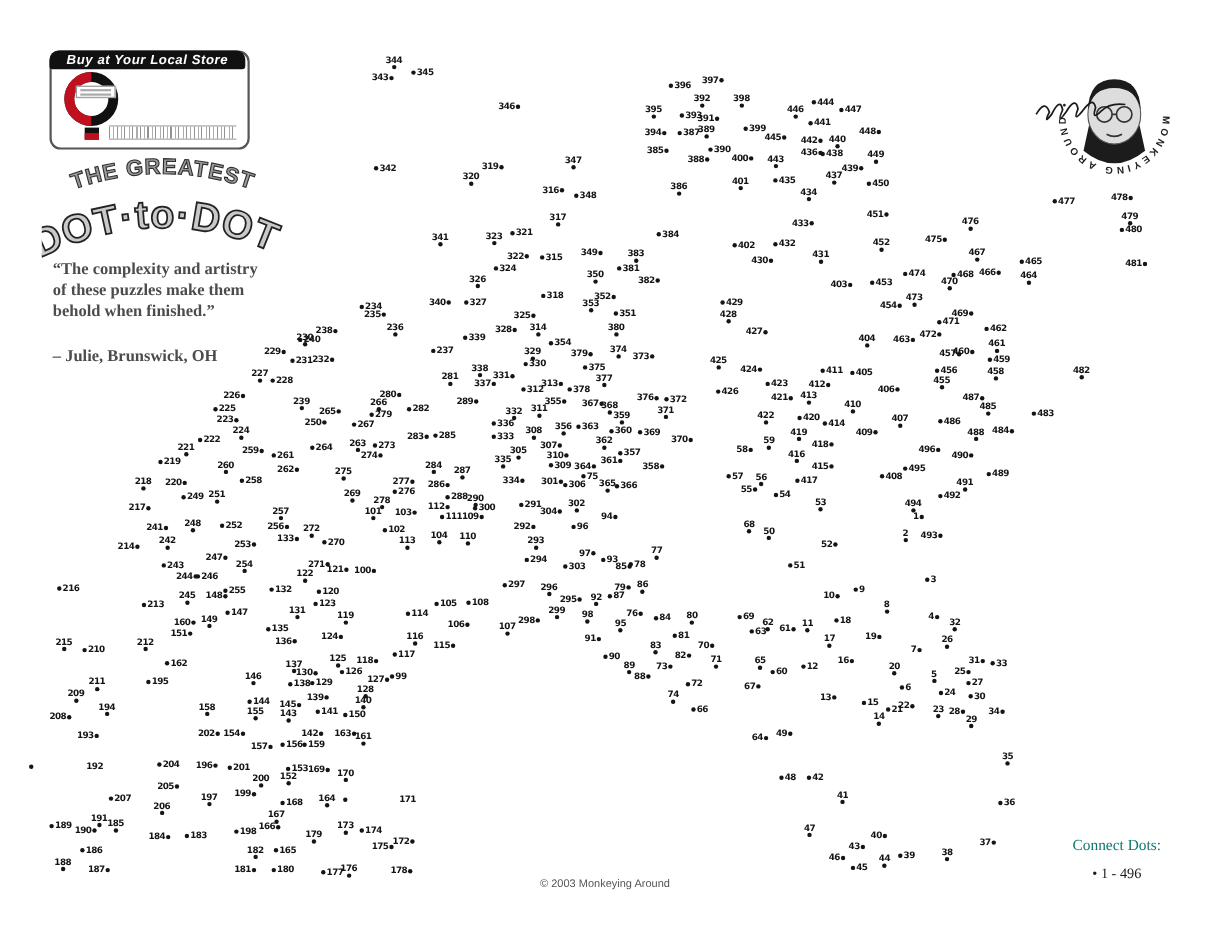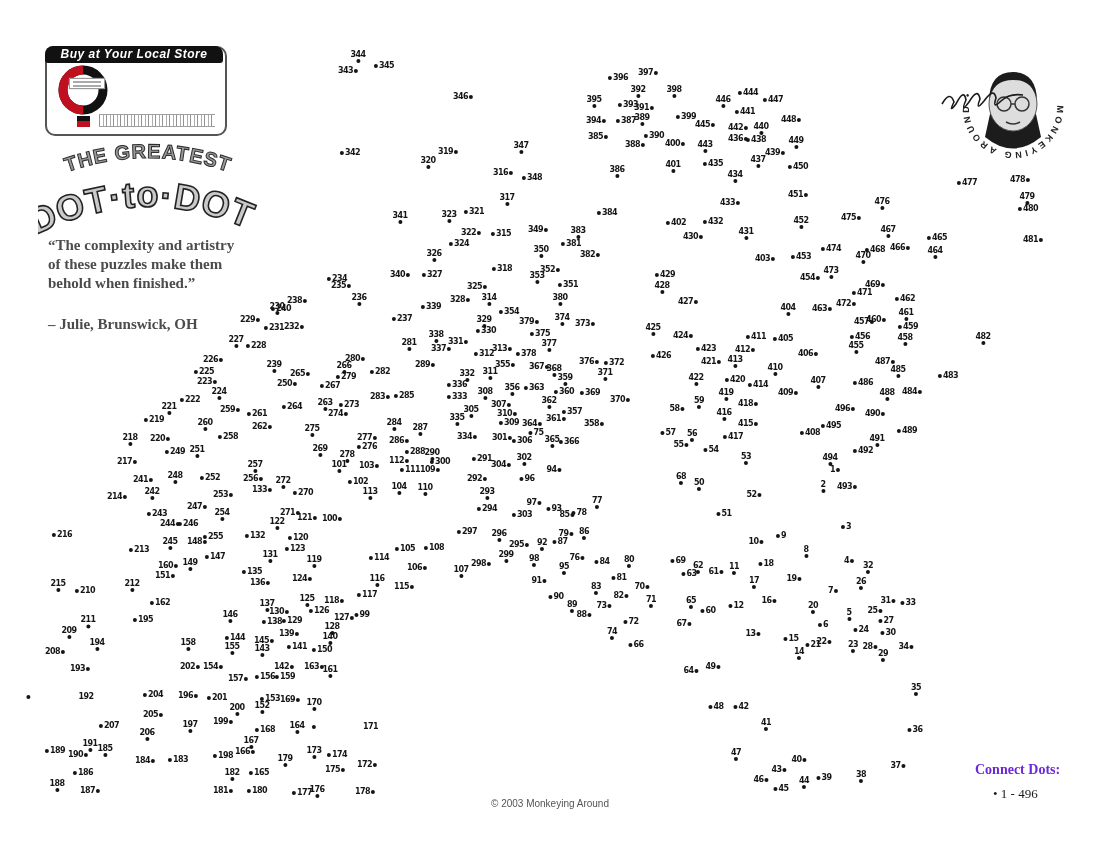--- a/index.html
+++ b/index.html
@@ -26,21 +26,21 @@
   .quote{left:48px;top:236px;width:215px;color:#4c4c4c;
          font-family:"Liberation Serif",serif;font-weight:bold;font-size:15px;line-height:19px;}
   .attrib{left:48px;top:316px;color:#4c4c4c;font-family:"Liberation Serif",serif;
           font-weight:bold;font-size:15px;}
 
   
   .badge-svg{left:940px;top:42px;}
 
   
   .legend-title{left:975px;top:762px;font-family:"Liberation Serif",serif;
-                font-weight:bold;font-size:14px;color:#6d28d9;}
+                font-weight:normal;font-size:14px;color:#0f766e;}
   .legend-range{left:993px;top:786px;font-family:"Liberation Serif",serif;
                 font-size:13px;color:#1a1a1a;}
   .copyright{left:0;top:798px;width:1100px;text-align:center;font-size:10px;color:#555;}
 
   
   #dot-field{position:absolute;left:0;top:0;width:1100px;height:850px;}
   .dg{position:absolute;display:flex;align-items:center;gap:1px;
       transform:translate(-50%,-50%);white-space:nowrap;}
   .dg.v{flex-direction:column;gap:0;}
   .dn{font-family:"DejaVu Sans",sans-serif;font-weight:bold;font-size:8px;
@@ -736,21 +736,21 @@
       <span class="dd"></span>
     </div>
     <div class="dg v" style="left: 314px; top: 753px;">
       <span class="dn">173</span>
       <span class="dd"></span>
     </div>
     <div class="dg" style="left: 337px; top: 755px;">
       <span class="dd"></span>
       <span class="dn">174</span>
     </div>
-    <div class="dg" style="left: 335px; top: 770px;">
+    <div class="dg" style="left: 348px; top: 770px;">
       <span class="dn">175</span>
       <span class="dd"></span>
     </div>
     <div class="dg v" style="left: 317px; top: 792px;">
       <span class="dn">176</span>
       <span class="dd"></span>
     </div>
     <div class="dg" style="left: 302px; top: 793px;">
       <span class="dd"></span>
       <span class="dn">177</span>

